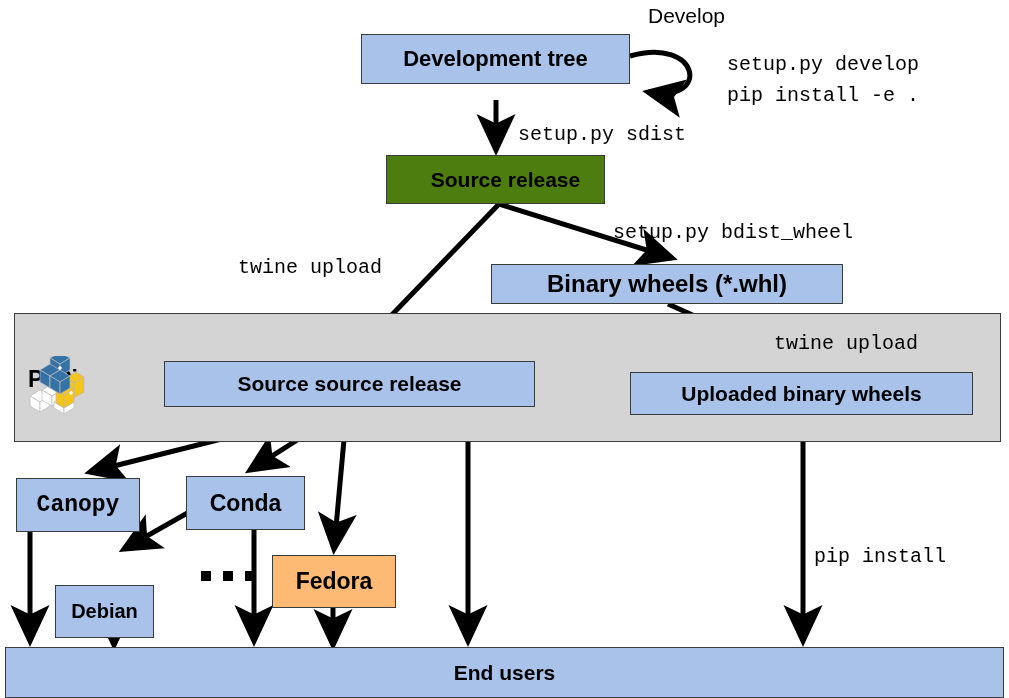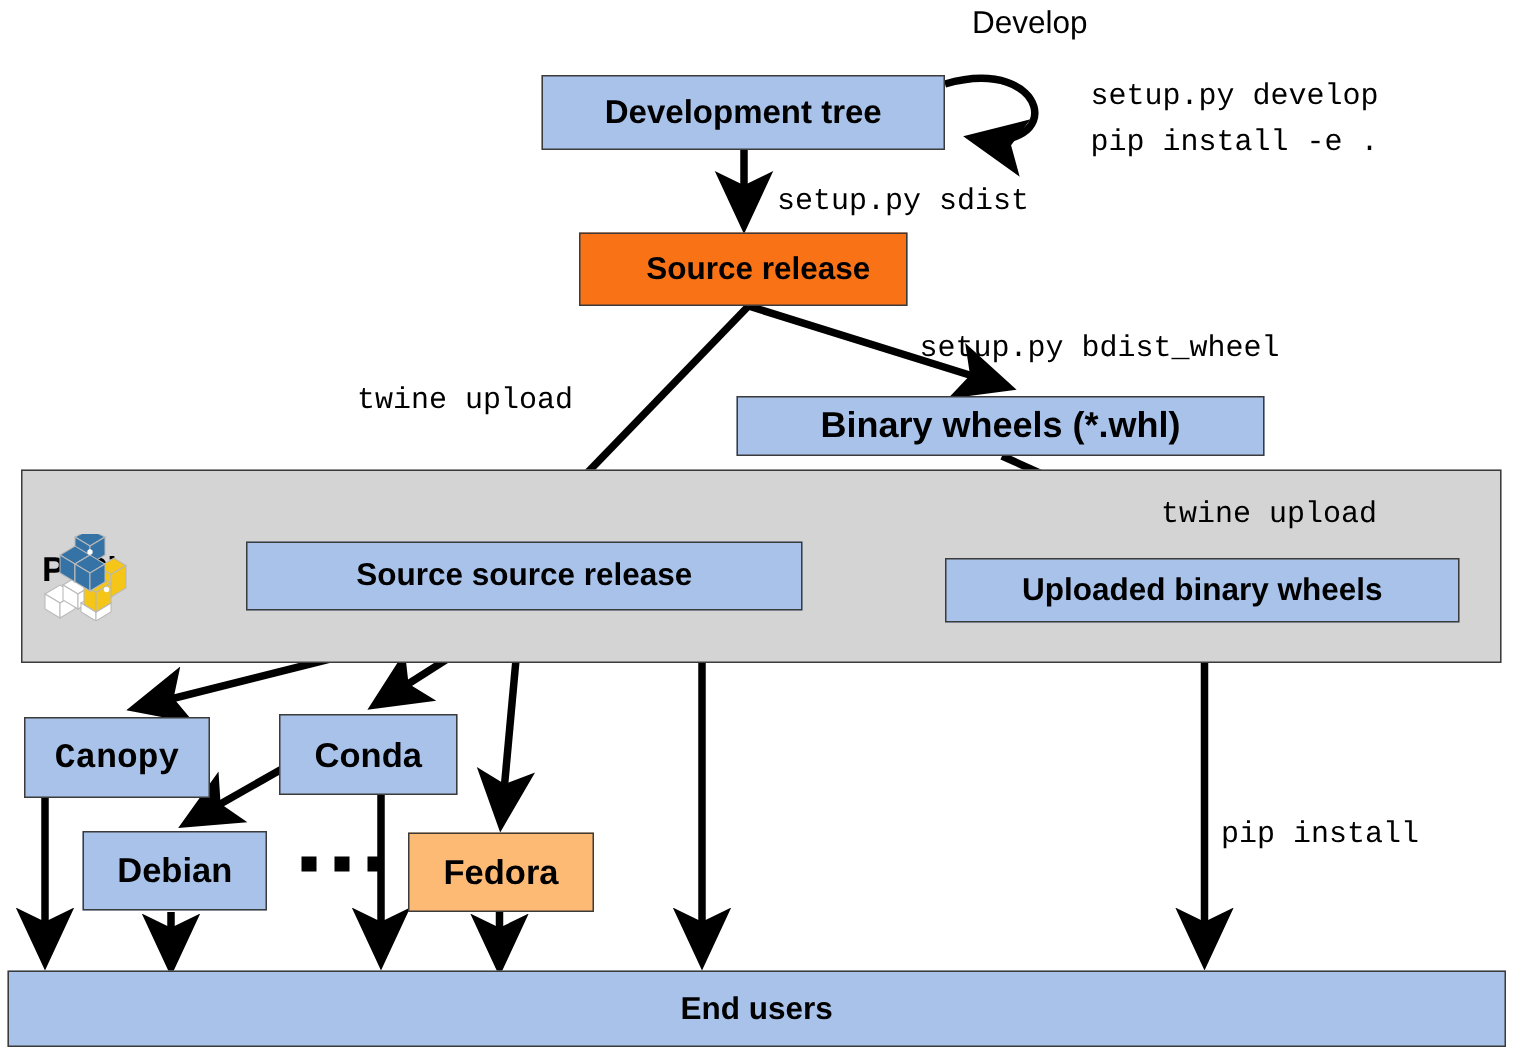--- a/index.html
+++ b/index.html
@@ -164,28 +164,28 @@
 
     <line x1="30" y1="532" x2="30" y2="641" stroke="#000000" stroke-width="5" marker-end="url(#ah)"></line>
 
     <line x1="114" y1="608" x2="114" y2="645" stroke="#000000" stroke-width="5" marker-end="url(#ah)"></line>
 
     <line x1="254" y1="530" x2="254" y2="641" stroke="#000000" stroke-width="5" marker-end="url(#ah)"></line>
 
     <line x1="333" y1="608" x2="333" y2="645" stroke="#000000" stroke-width="5" marker-end="url(#ah)"></line>
   </svg>
 
-  <div class="node" id="node-development-tree" style="left: 361px; top: 50px; width: 269px; height: 50px; font-size: 22px; background: rgb(168, 194, 234); border-color: rgb(59, 59, 59);">Development  tree</div>
-  <div class="node" id="node-source-release" style="left: 386px; top: 155px; width: 219px; height: 49px; font-size: 21px; background: #f97316; border-color: rgb(59, 59, 59); padding-left: 20px;">Source release</div>
+  <div class="node" id="node-development-tree" style="left: 361px; top: 34px; width: 269px; height: 50px; font-size: 22px; background: rgb(168, 194, 234); border-color: rgb(59, 59, 59);">Development  tree</div>
+  <div class="node" id="node-source-release" style="left: 386px; top: 155px; width: 219px; height: 49px; font-size: 21px; background: #4d7c0f; border-color: rgb(59, 59, 59); padding-left: 20px;">Source release</div>
   <div class="node" id="node-binary-wheels" style="left: 491px; top: 264px; width: 352px; height: 40px; font-size: 24px; background: rgb(168, 194, 234); border-color: rgb(59, 59, 59);">Binary wheels (*.whl)</div>
   <div class="node" id="node-upload-source-release" style="left: 164px; top: 361px; width: 371px; height: 46px; font-size: 21px; background: rgb(168, 194, 234); border-color: rgb(59, 59, 59);">Source source release</div>
   <div class="node" id="node-uploaded-binary-wheels" style="left: 630px; top: 372px; width: 343px; height: 43px; font-size: 21px; background: rgb(168, 194, 234); border-color: rgb(59, 59, 59);">Uploaded binary wheels</div>
   <div class="node" id="node-canopy" style="left: 16px; top: 478px; width: 124px; height: 54px; font-size: 23px; background: rgb(168, 194, 234); border-color: rgb(59, 59, 59); font-family: Liberation Mono, monospace;">Canopy</div>
   <div class="node" id="node-conda" style="left: 186px; top: 476px; width: 119px; height: 54px; font-size: 23px; background: rgb(168, 194, 234); border-color: rgb(59, 59, 59); text-align: center;">Conda</div>
-  <div class="node" id="node-debian" style="left: 55px; top: 554px; width: 123px; height: 53px; font-size: 23px; background: rgb(168, 194, 234); border-color: rgb(59, 59, 59);">Debian</div>
+  <div class="node" id="node-debian" style="left: 55px; top: 585px; width: 99px; height: 53px; font-size: 20px; background: rgb(168, 194, 234); border-color: rgb(59, 59, 59);">Debian</div>
   <div class="node" id="node-fedora" style="left: 272px; top: 555px; width: 124px; height: 53px; font-size: 23px; background: #fdba74; border-color: rgb(59, 59, 59);">Fedora</div>
   <div class="node" id="node-end-users" style="left: 5px; top: 647px; width: 999px; height: 51px; font-size: 21px; background: rgb(168, 194, 234); border-color: rgb(59, 59, 59);">End users</div>
 
   <div class="sans-label" id="lbl-0" style="left: 648px; top: 4px; font-size: 21px;">Develop</div>
   <div class="mono-label" id="lbl-1" style="left: 727px; top: 53px; font-size: 20px;">setup.py develop</div>
   <div class="mono-label" id="lbl-2" style="left: 727px; top: 84px; font-size: 20px;">pip install -e .</div>
   <div class="mono-label" id="lbl-3" style="left: 518px; top: 123px; font-size: 20px;">setup.py sdist</div>
   <div class="mono-label" id="lbl-4" style="left: 613px; top: 221px; font-size: 20px;">setup.py bdist_wheel</div>
   <div class="mono-label" id="lbl-5" style="left: 238px; top: 256px; font-size: 20px;">twine upload</div>
   <div class="mono-label" id="lbl-6" style="left: 774px; top: 332px; font-size: 20px;">twine upload</div>

